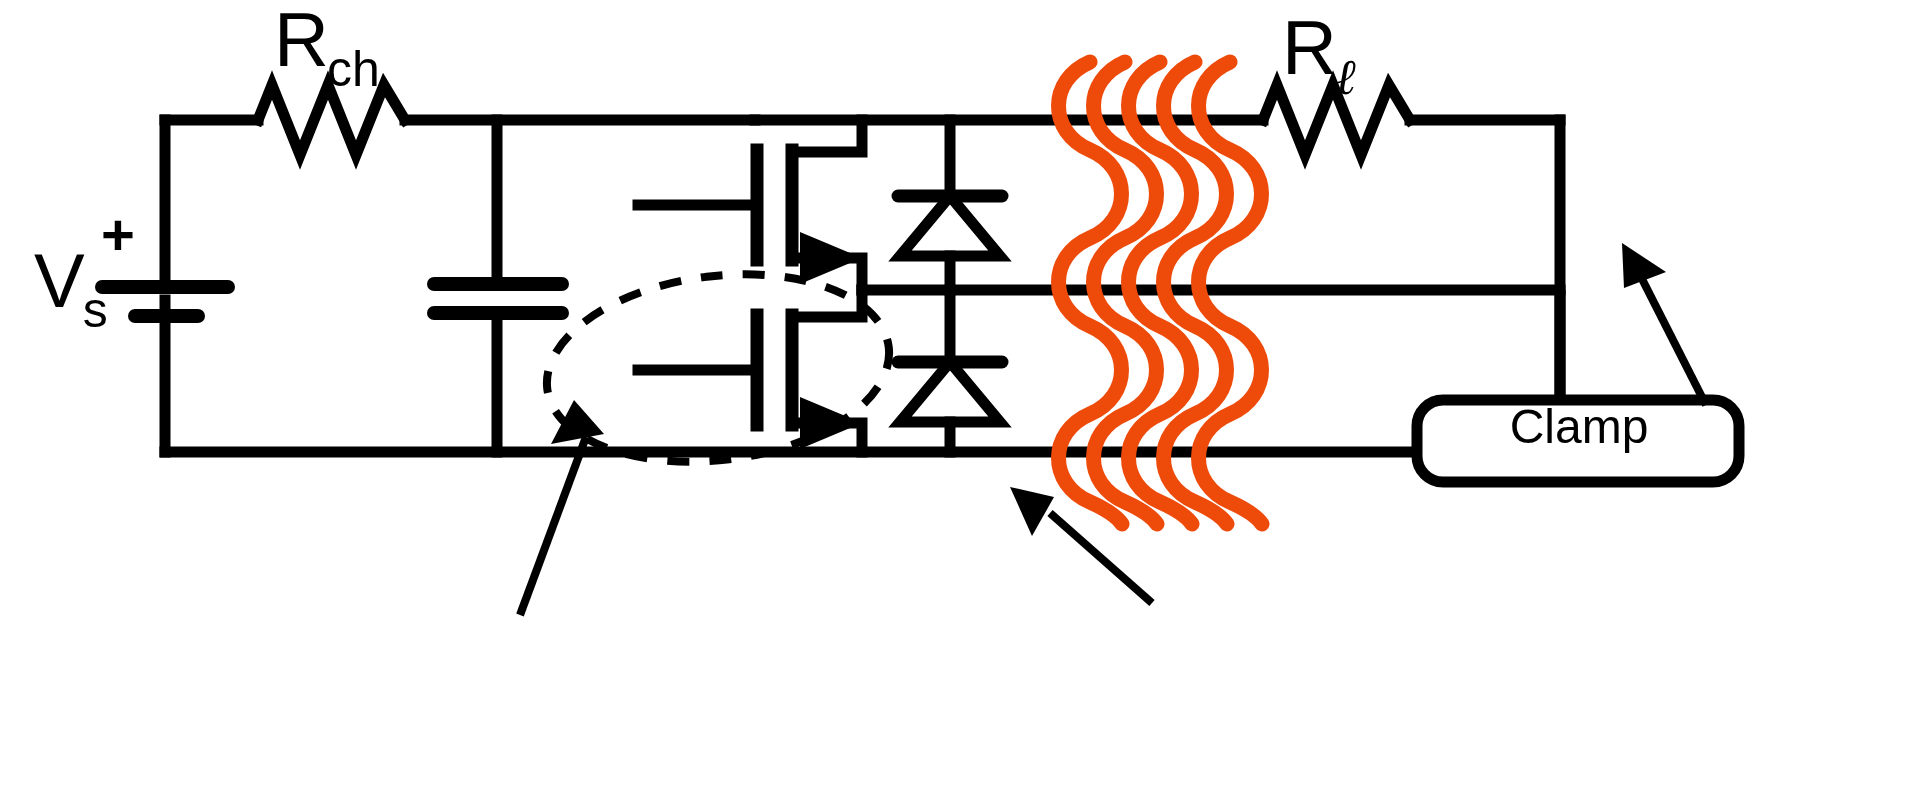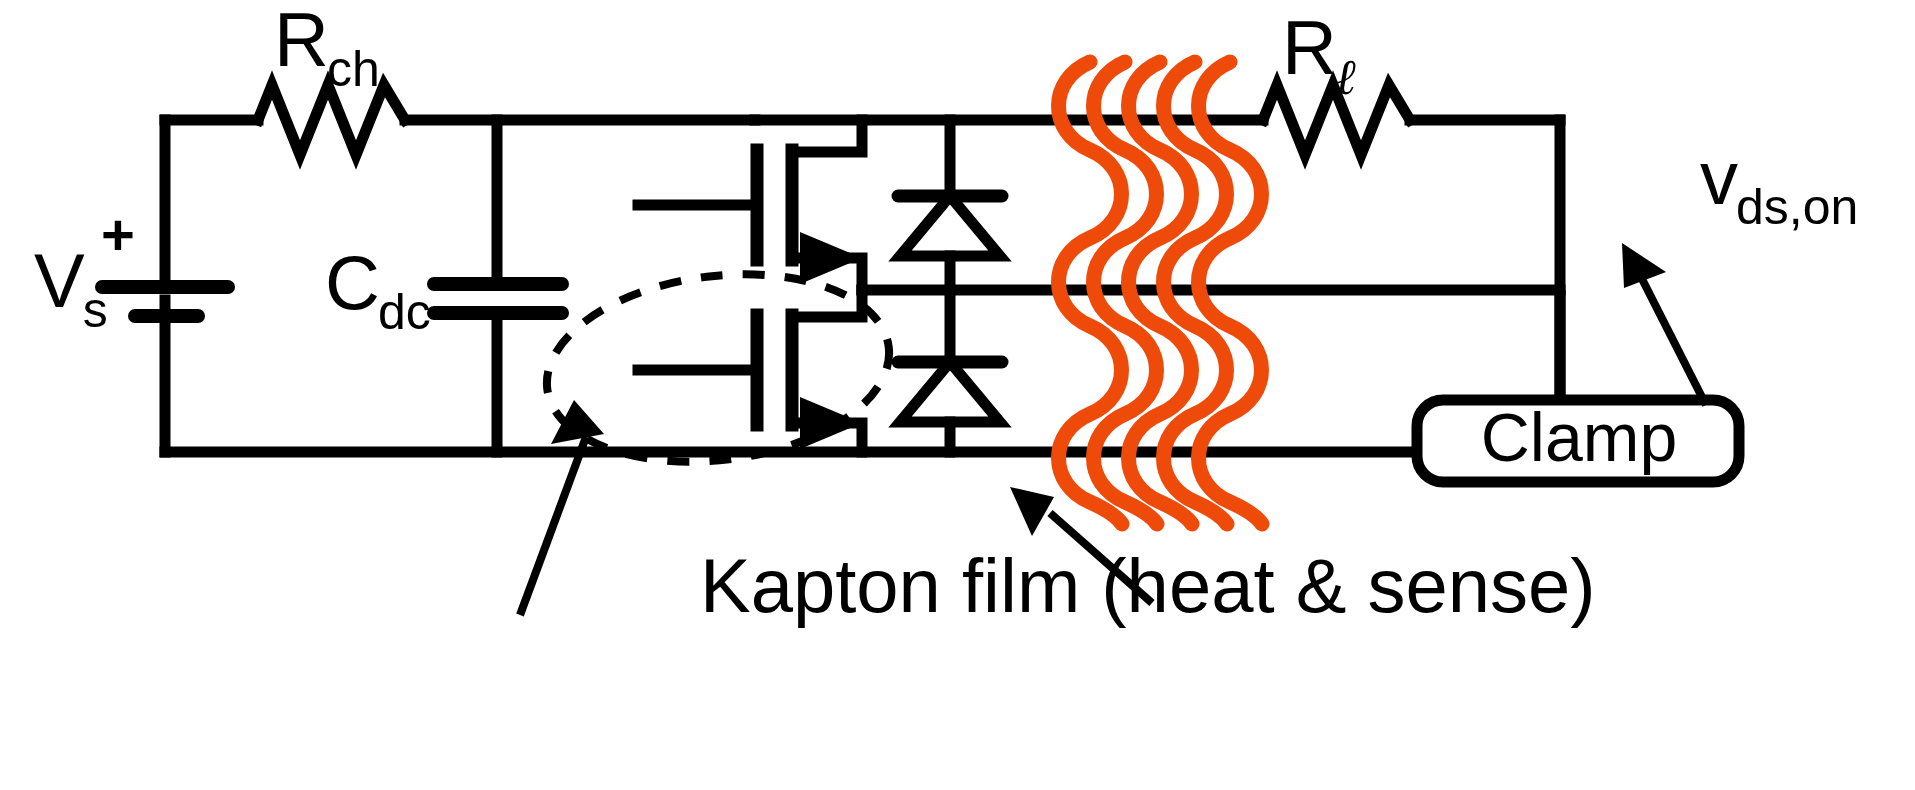--- a/index.html
+++ b/index.html
@@ -2,21 +2,21 @@
 <html><head>
 <meta charset="utf-8">
 <style>
   html,body{margin:0;padding:0;background:#fff;}
   body{width:1915px;height:790px;font-family:"Liberation Sans",sans-serif;overflow:hidden;}
   #stage{position:relative;width:1797px;height:790px;background:#ffffff;}
   #stage svg{position:absolute;left:0;top:0;}
   .lbl{position:absolute;color:#000;line-height:1;white-space:nowrap;}
   .big{font-size:76px;}
   .sub{font-size:50px;}
-  .mid{font-size:68px;}
+  .mid{font-size:48px;}
   .plus{font-size:58px;font-weight:bold;}
   .sc{font-family:"Liberation Serif",serif;font-style:italic;}
 </style>
 </head>
 <body>
 
 <div id="stage">
 
 <svg width="1915" height="790" viewBox="0 0 1915 790" xmlns="http://www.w3.org/2000/svg">
   <g stroke="#000" stroke-width="11" fill="none" stroke-linecap="square">
@@ -119,28 +119,21 @@
 <div class="lbl" style="left:1282px;top:10px;">
   <span class="big">R</span><span class="sub sc" style="position:relative;top:20px;left:-2px;">ℓ</span>
 </div>
 
 <div class="lbl" style="left:6px;top:243px;margin-left:28px;">
   <span class="big">V</span><span class="sub" style="position:relative;top:20px;left:-2px;">s</span>
 </div>
 
 <div class="lbl plus" style="left:101px;top:206px;">+</div>
 
-<div class="lbl" style="left:325px;top:245px;">
-  <span class="big">C</span><span class="sub" style="position:relative;top:20px;left:-2px;">dc</span>
-</div>
 
 
-<div class="lbl big" style="left:700px;top:548px;">Kapton film (heat &amp; sense)</div>
 
 <div class="lbl" style="left:1440px;top:403px;width:278px;text-align:center;">
   <span class="mid">Clamp</span>
 </div>
 
-<div class="lbl" style="left:1700px;top:140px;">
-  <span class="big">v</span><span class="sub" style="position:relative;top:20px;left:-2px;">ds,on</span>
-</div>
 
 </div>
 
 </body></html>

